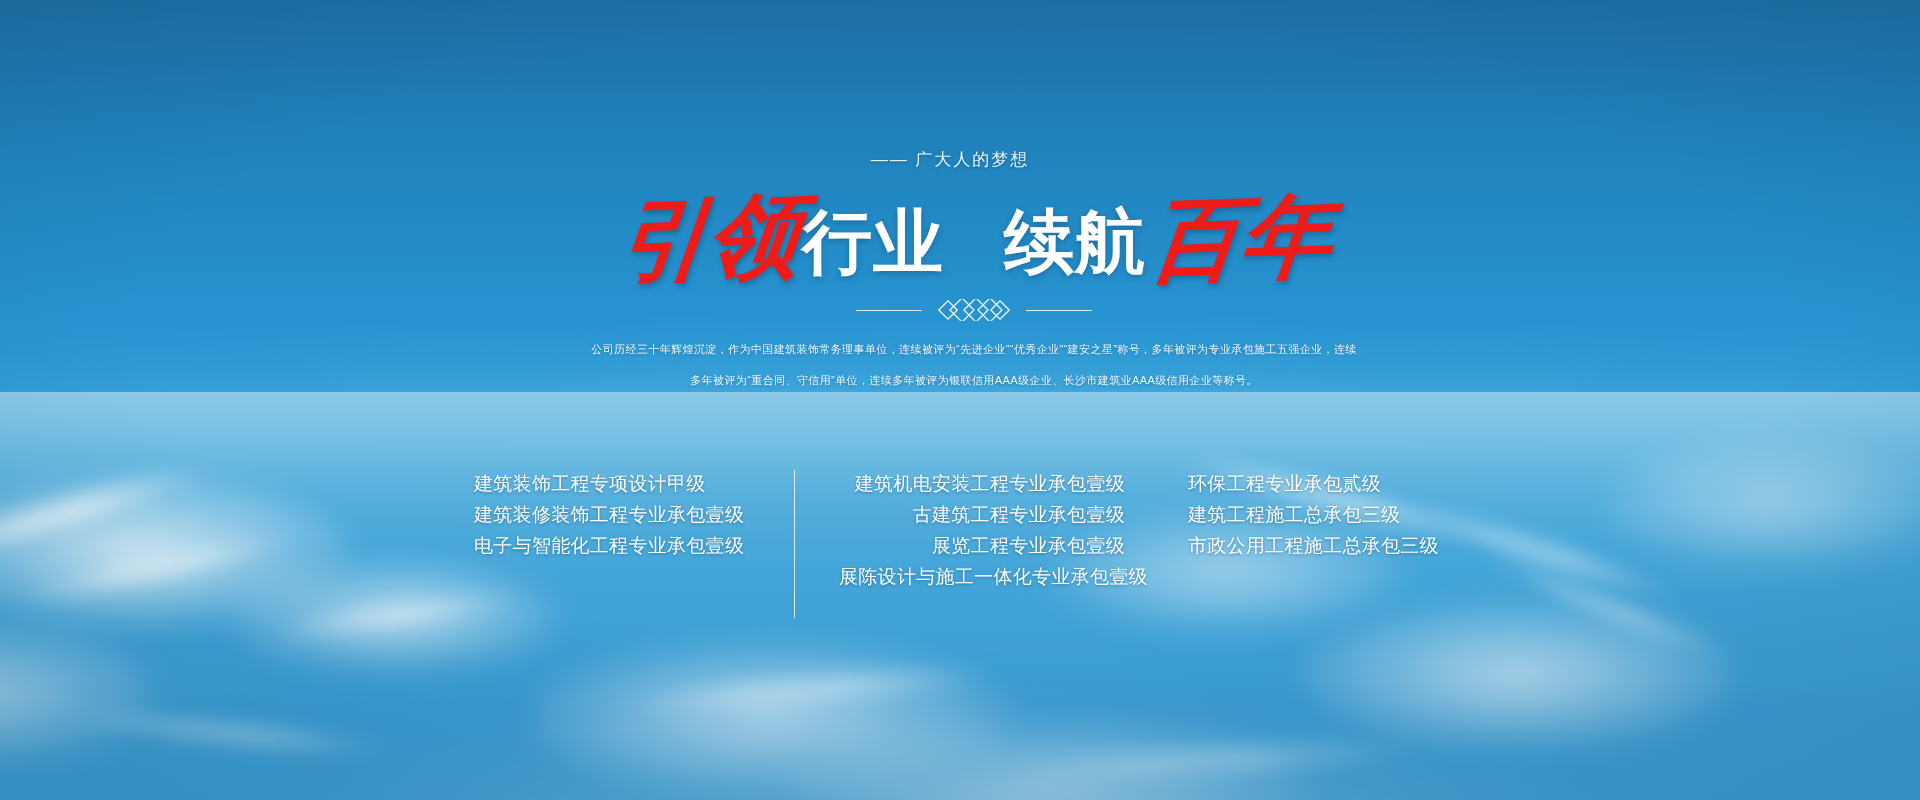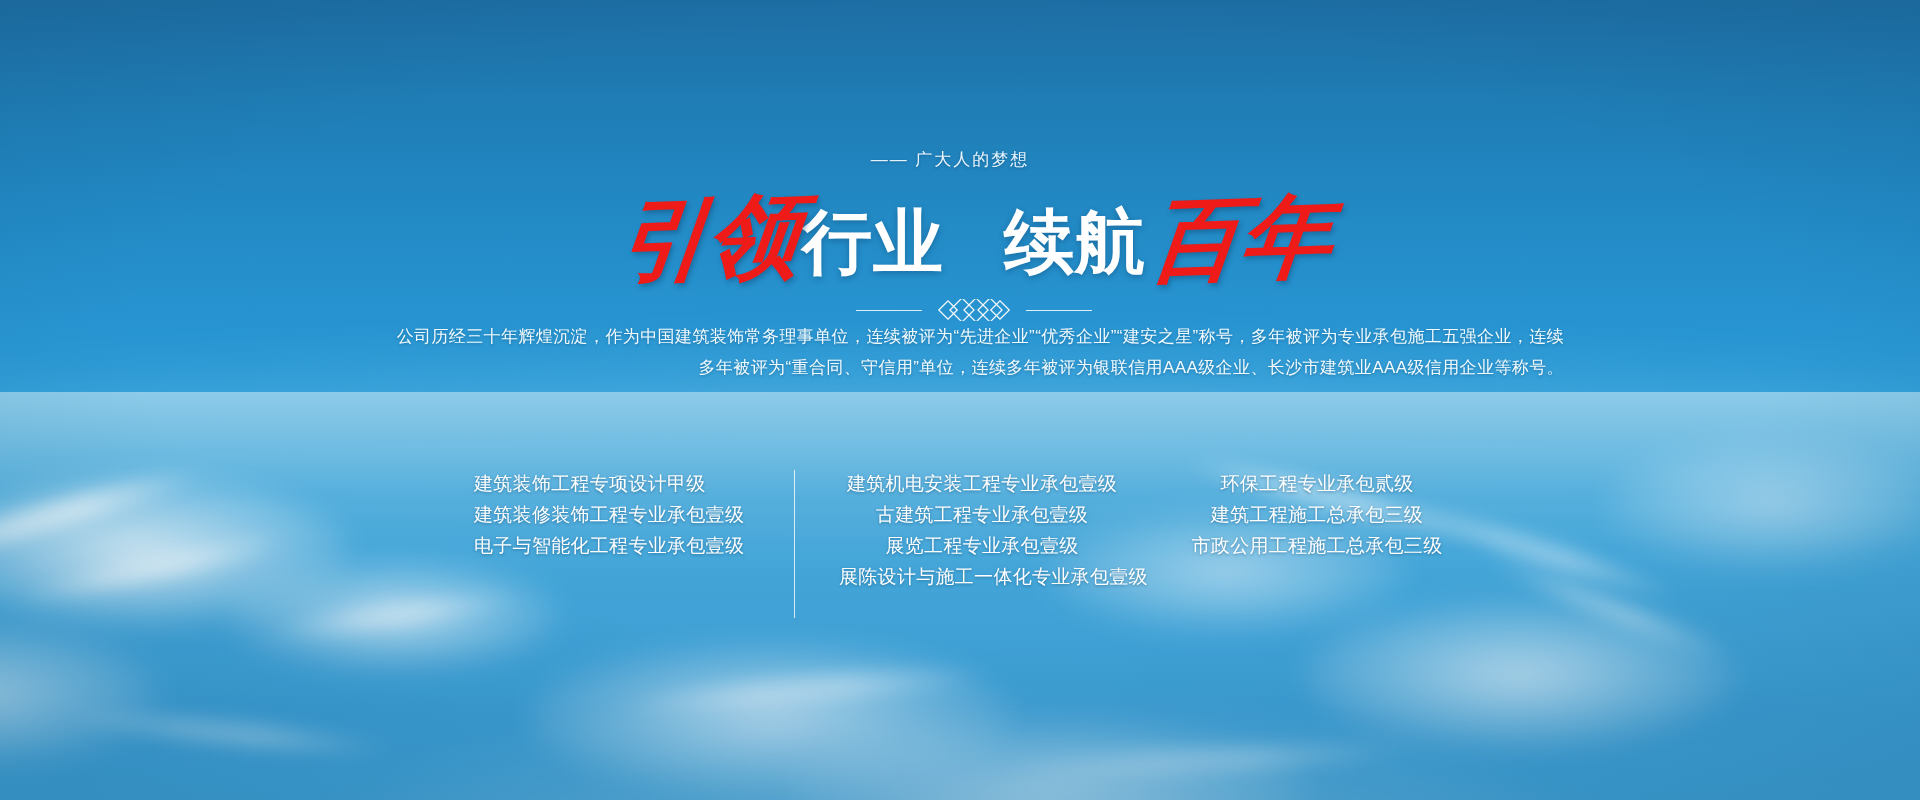--- a/index.html
+++ b/index.html
@@ -124,36 +124,36 @@
     display:flex; align-items:center; justify-content:center;
     gap:14px; opacity:.95;
   }
   .divider .rule {
     width:66px; height:1px; background:rgba(255,255,255,.90);
   }
   .divider svg { display:block; }
 
   
   .blurb {
-    margin-top:0;
-    width:1180px; text-align:right;
-    font-size:17px; line-height:31px; color:#f2fbff;
+    margin-top:13px;
+    width:1180px; text-align:center;
+    font-size:11px; line-height:31px; color:#f2fbff;
     letter-spacing:.4px;
     text-shadow:0 1px 3px rgba(10,60,100,.40);
   }
 
   
   .quals {
     position:absolute; left:0; right:0; top:468px;
     display:flex; justify-content:center; align-items:flex-start;
   }
   .qcol { display:flex; flex-direction:column; }
   .qcol-1 { width:320px; padding-right:34px; text-align:left; }
-  .qcol-2 { width:330px; padding-left:44px; text-align:center; }
-  .qcol-3 { width:320px; padding-left:62px; text-align:center; }
+  .qcol-2 { width:330px; padding-left:44px; text-align:right; }
+  .qcol-3 { width:320px; padding-left:62px; text-align:left; }
 
   .vrule {
     width:1px; align-self:stretch; min-height:148px;
     background:rgba(255,255,255,.78);
     margin-top:2px;
   }
   .vrule.ghost { background:transparent; }
 
   .qitem {
     font-size:19px; font-weight:400; color:#ffffff;

